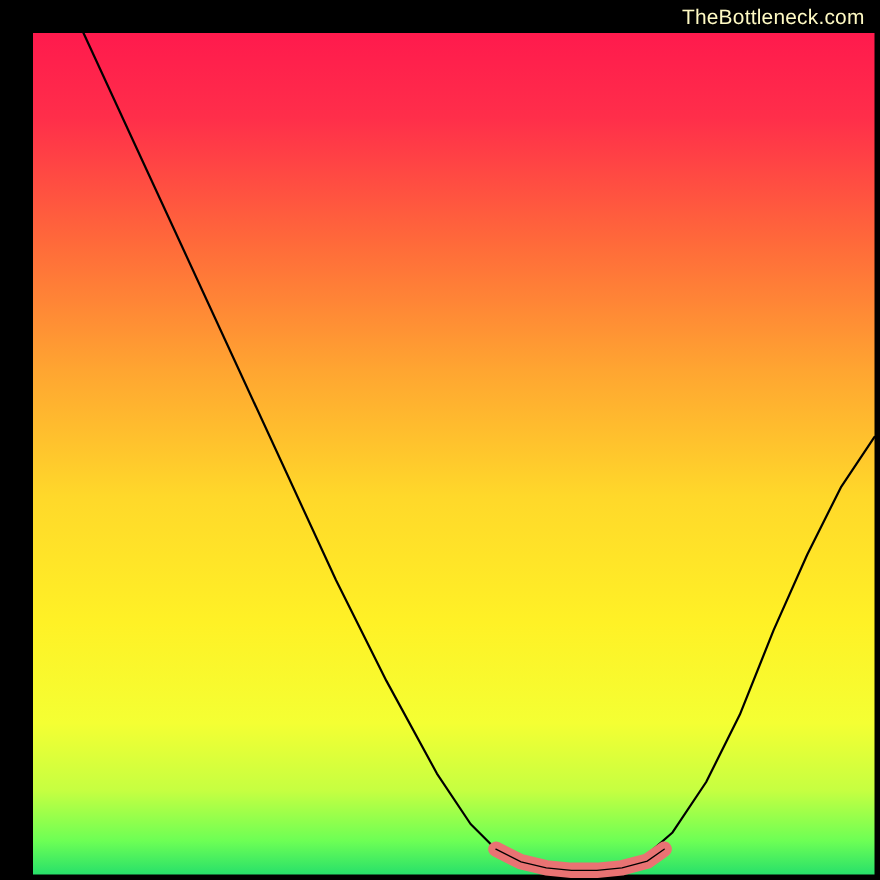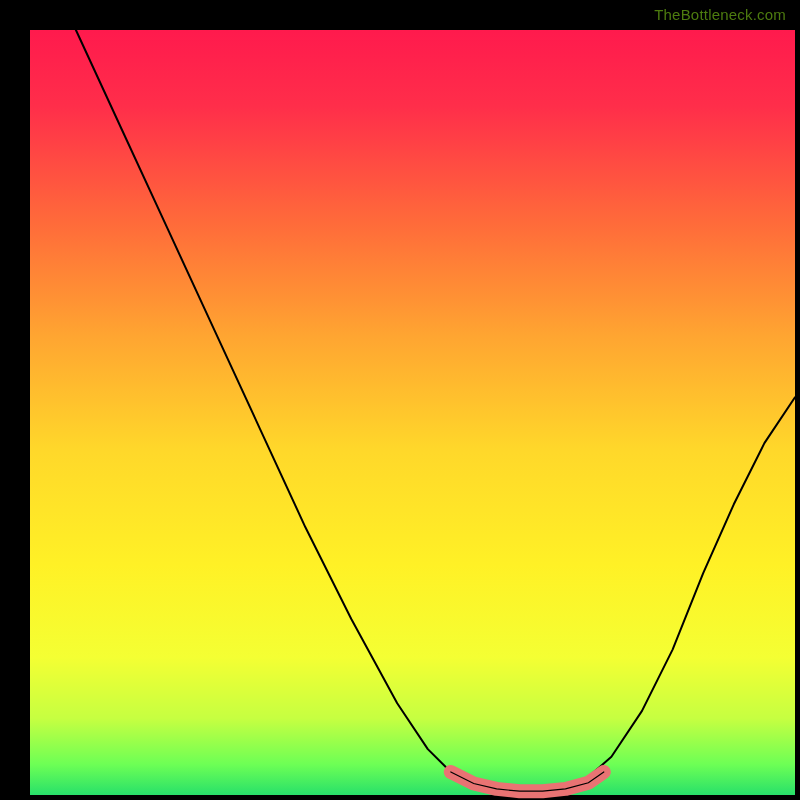--- a/index.html
+++ b/index.html
@@ -14,22 +14,22 @@
   .frame {
     position: relative;
     width: 800px;
     height: 800px;
     background: #000;
   }
   .watermark {
     position: absolute;
     top: 6px;
     right: 14px;
-    color: #4d7c0f;
-    font-size: 15px;
+    color: #fef9c3;
+    font-size: 19px;
     font-weight: 400;
     letter-spacing: 0.2px;
     z-index: 5;
   }
   svg { display: block; }
 </style>
 </head>
 <body>
 
 <div class="frame">

